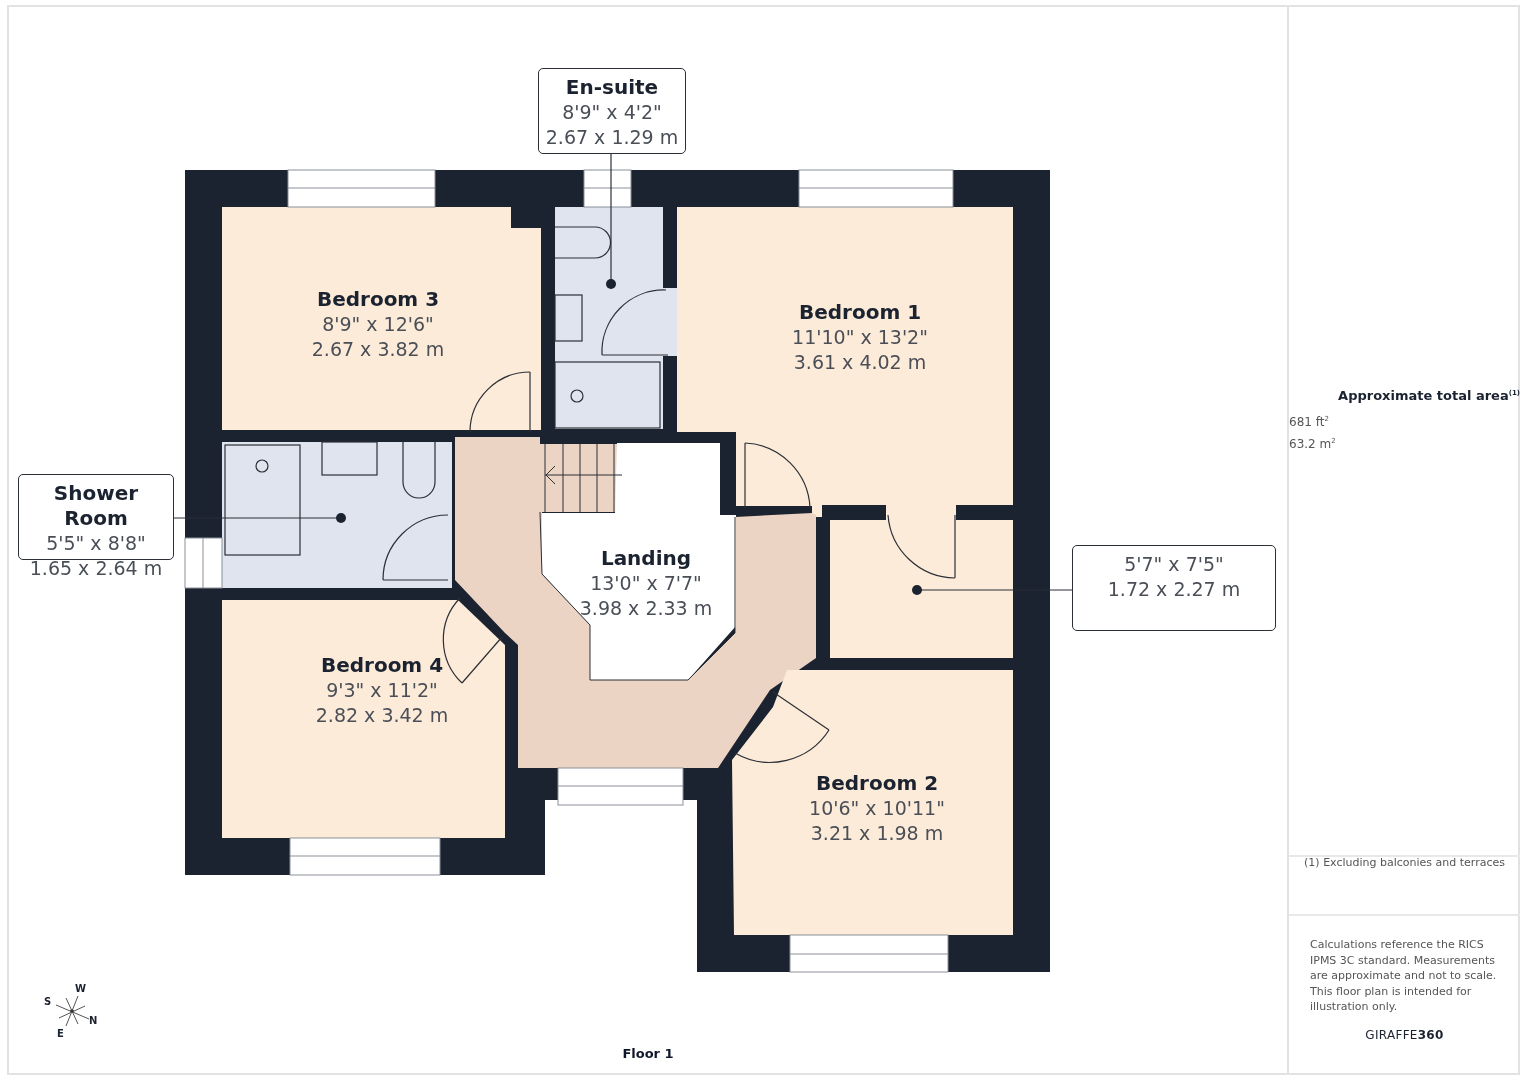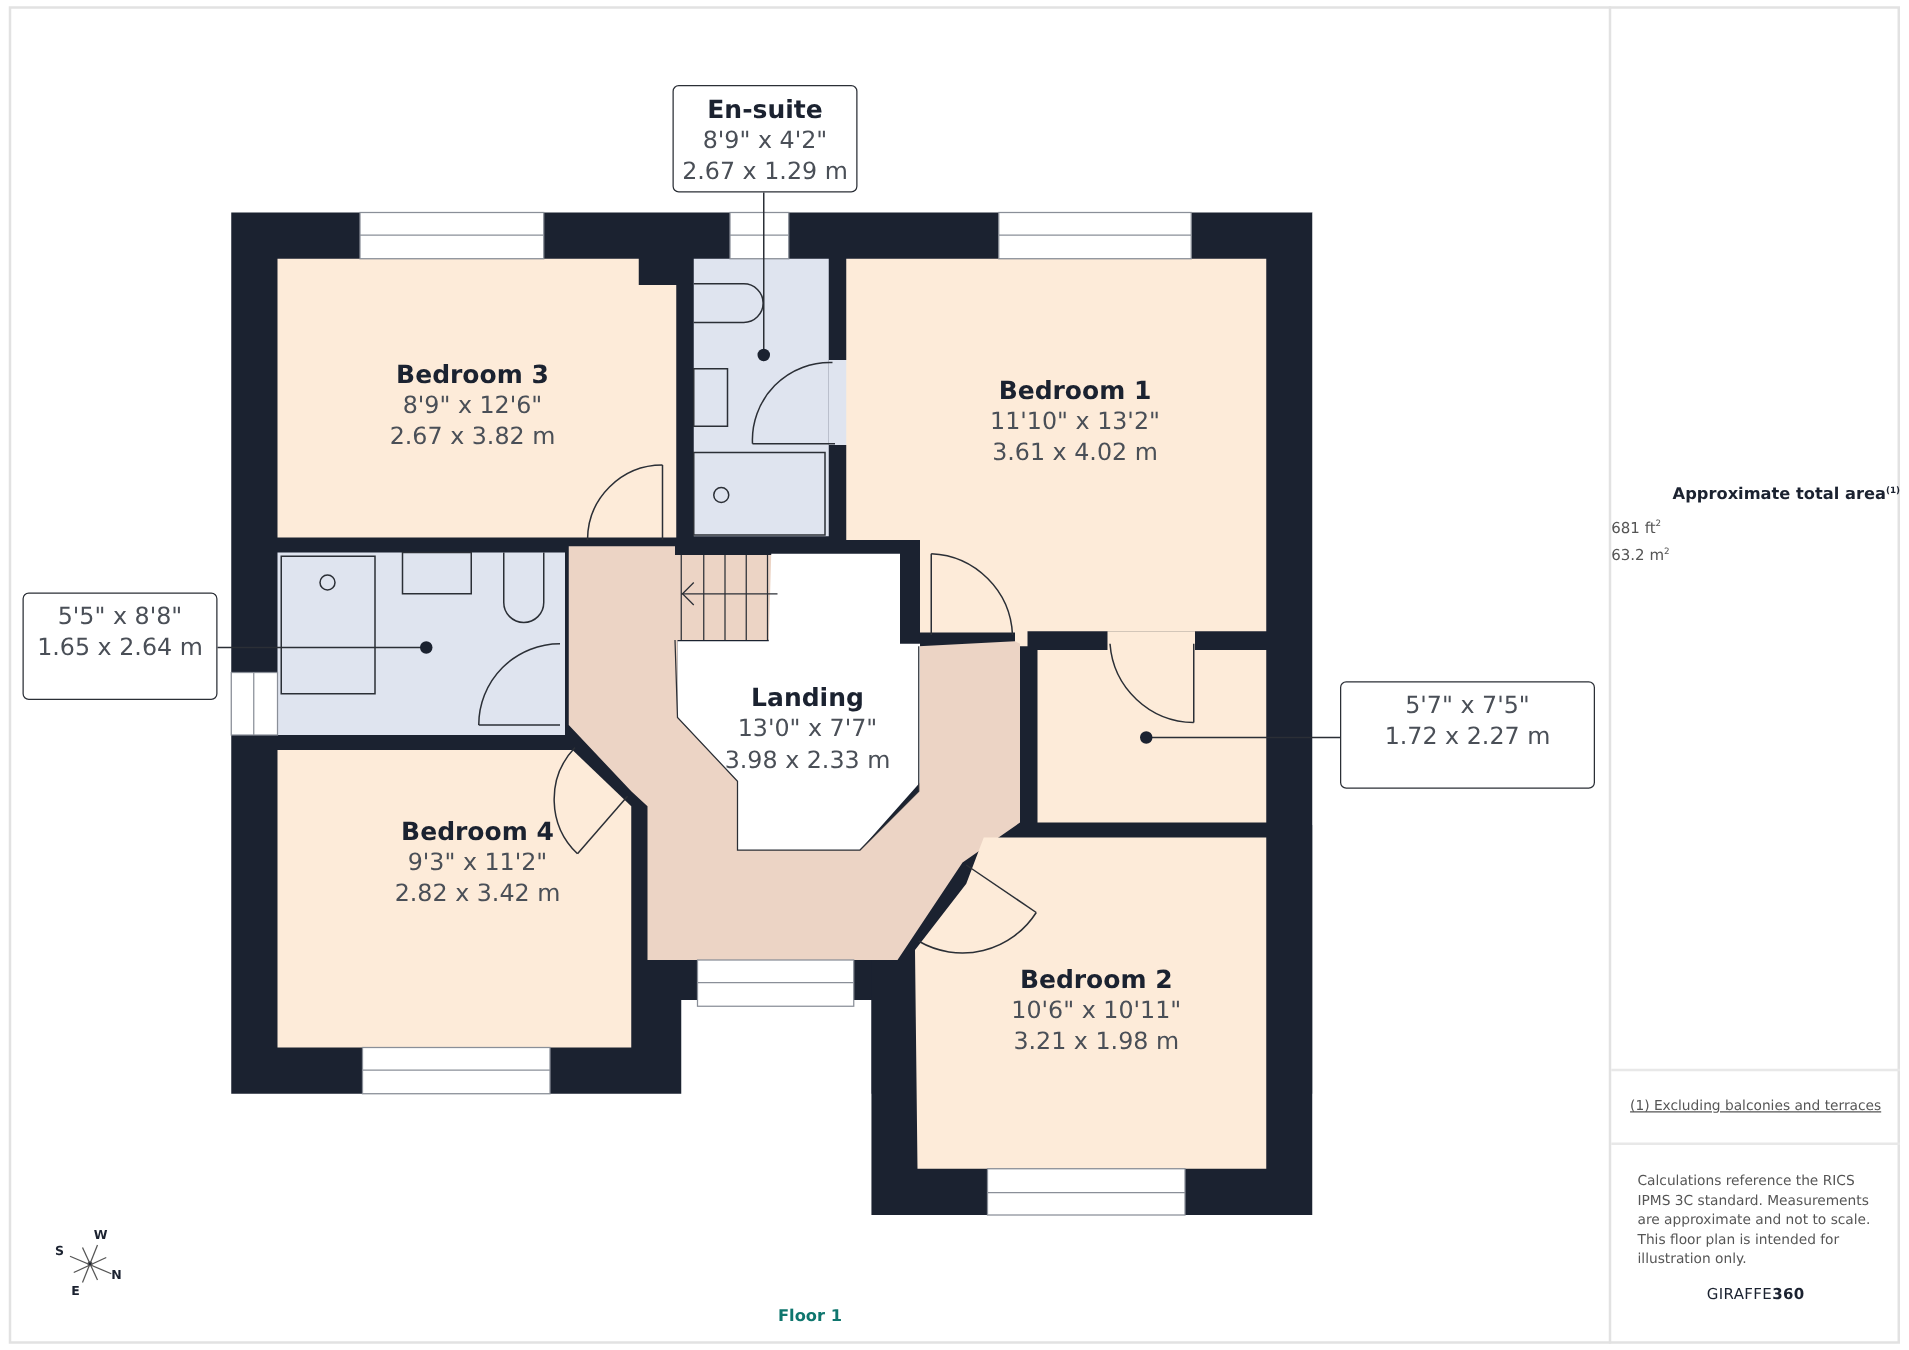--- a/index.html
+++ b/index.html
@@ -15,21 +15,21 @@
   .room-label .t { font-weight:bold; font-size:20px; color:#1b2230; line-height:26px; }
   .room-label .d { font-size:19px; color:#4a4f57; line-height:25px; }
   .side-title { position:absolute; left:1289px; width:231px; top:388px; text-align:right; font-weight:bold; font-size:13px; color:#1b2230; }
   .side-title sup { font-size:7px; }
   .side-val { position:absolute; left:1289px; width:242px; text-align:left; font-size:12px; color:#555; }
   .side-val sup { font-size:7px; }
   .side-note { position:absolute; left:1289px; width:231px; text-align:center; font-size:11px; color:#555; line-height:15.5px; }
   .side-note2 { position:absolute; left:1310px; width:190px; text-align:left; font-size:11px; color:#555; line-height:15.5px; }
   .brand { position:absolute; left:1289px; width:231px; top:1028px; text-align:center; font-size:12px; color:#1b2230; letter-spacing:0.3px; }
   .brand b { font-weight:bold; }
-  .floor-label { position:absolute; left:600px; width:96px; top:1046px; text-align:center; font-weight:bold; font-size:13px; color:#0f766e; }
+  .floor-label { position:absolute; left:600px; width:96px; top:1046px; text-align:center; font-weight:bold; font-size:13px; color:#0f172a; }
   .compass-letter { position:absolute; font-weight:bold; font-size:10px; color:#1b2230; }
 </style>
 </head>
 <body>
 
 <div class="frame"></div>
 <div class="side-divider"></div>
 
 <svg class="plan" width="1527" height="1080" viewBox="0 0 1527 1080" xmlns="http://www.w3.org/2000/svg">
 
@@ -133,20 +133,21 @@
 <div class="compass-letter" style="left:44px;top:996px;">S</div>
 <div class="compass-letter" style="left:89px;top:1015px;">N</div>
 <div class="compass-letter" style="left:57px;top:1028px;">E</div>
 
 <div class="label-box" style="left:538px;top:68px;width:148px;height:86px;">
   <div class="t">En-suite</div>
   <div class="d">8'9" x 4'2"</div>
   <div class="d">2.67 x 1.29 m</div>
 </div>
 <div class="label-box" style="left:18px;top:474px;width:156px;height:86px;">
+  <div class="t">Shower Room</div>
   <div class="d">5'5" x 8'8"</div>
   <div class="d">1.65 x 2.64 m</div>
 </div>
 <div class="label-box" style="left:1072px;top:545px;width:204px;height:86px;">
   <div class="d">5'7" x 7'5"</div>
   <div class="d">1.72 x 2.27 m</div>
 </div>
 
 <div class="room-label" style="left:378px;top:286px;">
   <div class="t">Bedroom 3</div>
@@ -174,16 +175,16 @@
   <div class="d">3.21 x 1.98 m</div>
 </div>
 
 <div class="floor-label">Floor 1</div>
 
 <div class="side-title"><span>Approximate total area</span><sup>(1)</sup></div>
 <div class="side-val" style="top:415px;"><span>681 ft</span><sup>2</sup></div>
 <div class="side-val" style="top:437px;"><span>63.2 m</span><sup>2</sup></div>
 
 <div class="side-hr" style="top:855px;"></div>
-<div class="side-note" style="top:877px;text-decoration:underline;">(1) Excluding balconies and terraces</div>
+<div class="side-note" style="top:855px;">(1) Excluding balconies and terraces</div>
 <div class="side-hr" style="top:914px;"></div>
 <div class="side-note2" style="top:937px;">Calculations reference the RICS IPMS 3C standard. Measurements are approximate and not to scale. This floor plan is intended for illustration only.</div>
 <div class="brand"><span>GIRAFFE</span><b>360</b></div>
 
 </body></html>

